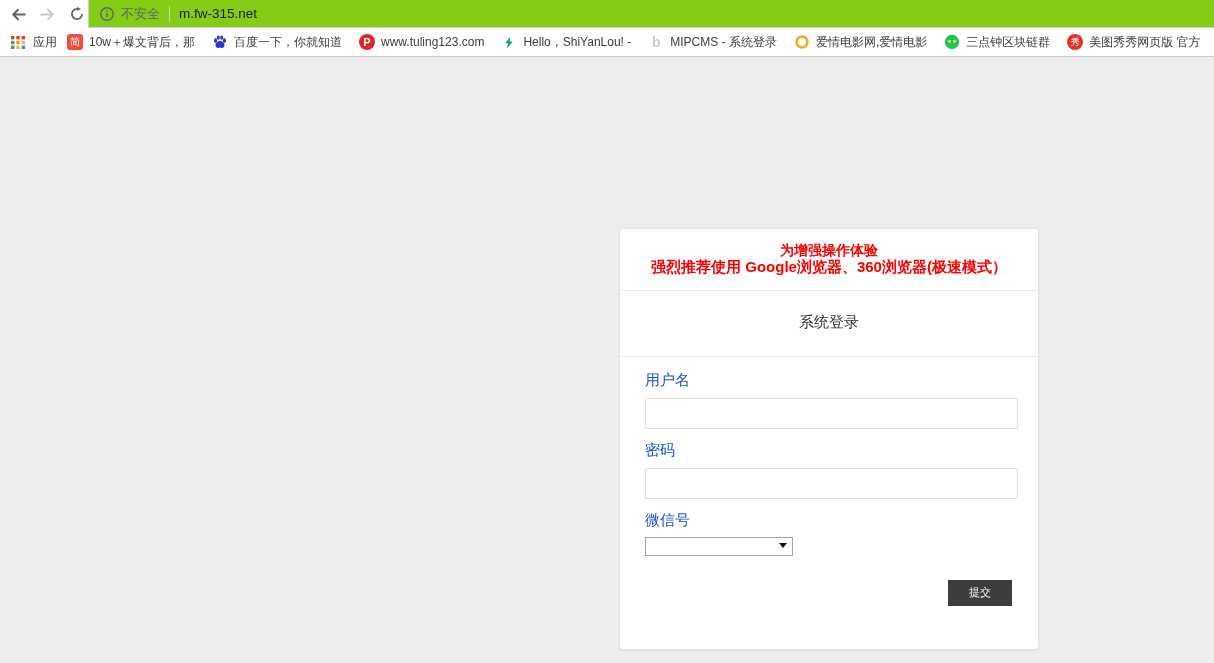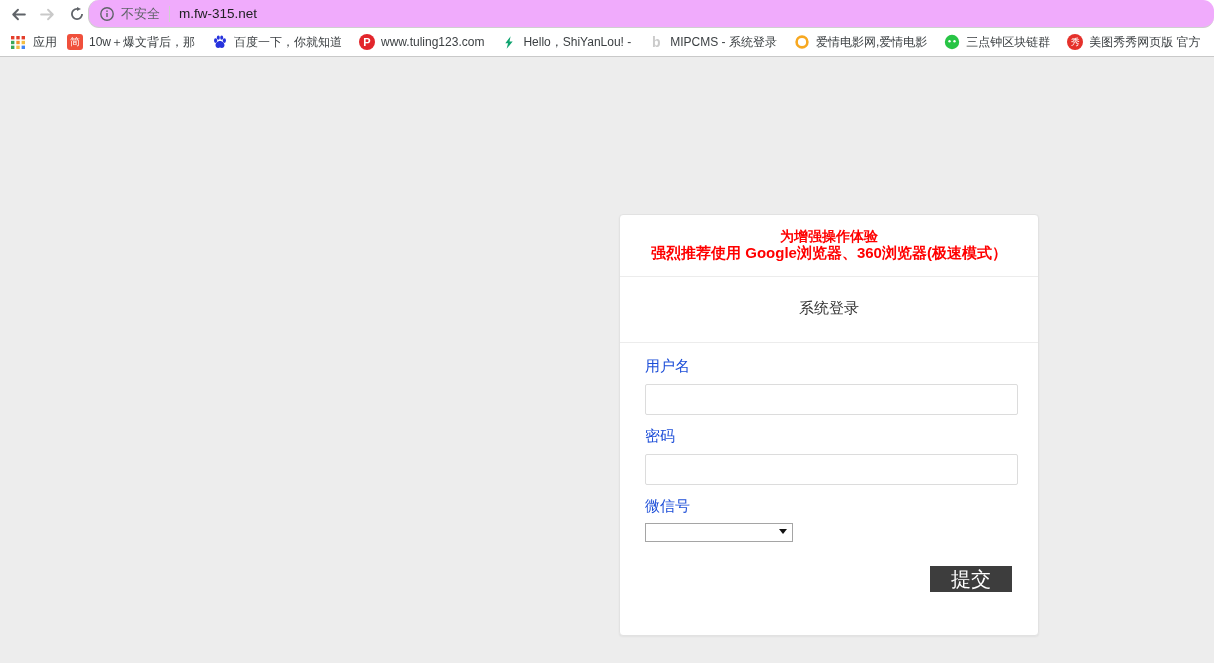--- a/index.html
+++ b/index.html
@@ -3,63 +3,63 @@
 <meta charset="utf-8">
 <style>
   * { margin:0; padding:0; box-sizing:border-box; }
   html,body { width:1214px; height:663px; overflow:hidden; }
   body { font-family:"Liberation Sans","DejaVu Sans",sans-serif; background:#ededed; }
 
   
   .toolbar { height:28px; background:#fff; display:flex; align-items:stretch; }
   .nav-btns { width:88px; display:flex; align-items:center; padding-left:8px; gap:8px; flex:none; }
   .nav-btn { width:22px; height:22px; display:flex; align-items:center; justify-content:center; cursor:pointer; }
-  .omnibox { flex:1; display:flex; align-items:center; background:#f0abfc;
-             border-left:1px solid #cfcfcf; border-bottom:1px solid #cfcfcf; padding-left:10px;border-radius:11px; }
+  .omnibox { flex:1; display:flex; align-items:center; background:#84cc16;
+             border-left:1px solid #cfcfcf; border-bottom:1px solid #cfcfcf; padding-left:10px; }
   .sec-chip { display:flex; align-items:center; gap:6px; cursor:pointer; }
   .sec-text { color:#5f6368; font-size:13px; }
   .omni-sep { width:1px; height:16px; background:#d0d0d0; margin:0 9px; }
   .url-text { color:#202124; font-size:13.5px; }
 
   
   .bookmarks { height:29px; background:#fff; border-bottom:1px solid #c9c9c9;
                display:flex; align-items:center; padding:0 6px 0 10px; gap:10px; overflow:hidden; }
   .apps-item { display:flex; align-items:center; gap:7px; cursor:pointer; flex:none; }
   .apps-label { font-size:12px; color:#3c4043; }
   .bm-item { display:flex; align-items:center; gap:6px; cursor:pointer; flex:none; }
   .bm-label { font-size:12px; color:#3c4043; white-space:nowrap; overflow:hidden; max-width:115px; }
   .bm-ic { width:16px; height:16px; flex:none; display:inline-flex; align-items:center; justify-content:center; }
   .ic-jian-badge { background:#f0503c; color:#fff; border-radius:3px; font-size:10px; line-height:16px; text-align:center; }
   .ic-p-badge { background:#e2252b; color:#fff; border-radius:50%; font-weight:bold; font-size:11px; }
   .ic-letter-b { color:#cbcbcb; font-size:14px; font-weight:bold; }
   .ic-xiu-badge { background:#e5312b; color:#fff; border-radius:50%; font-size:9px; }
 
   
   .content { position:relative; height:606px; background:#ededed; }
-  .panel { position:absolute; left:619px; top:157px; width:420px; height:422px;
+  .panel { position:absolute; left:619px; top:171px; width:420px; height:422px;
            background:#fff; border:1px solid #e2e2e2; border-radius:4px;
            box-shadow:0 1px 2px rgba(0,0,0,0.05); }
   .panel-header { padding:13px 10px 15px; text-align:center; border-bottom:1px solid #ececec; }
   .notice1 { color:#ff0000; font-weight:bold; font-size:14px; line-height:16px; }
   .notice2 { color:#ff0000; font-weight:bold; font-size:15px; line-height:17px; }
   .panel-title-row { padding:23px 10px 24px; text-align:center; border-bottom:1px solid #ececec;font-family:Liberation Mono, monospace; }
   .panel-title { color:#333; font-size:15px; line-height:17px; }
   .panel-form { padding:0 20px 0 25px; }
   .fld-label { display:block; margin-top:14px; font-size:15px; line-height:17px; color:#1d4ed8; }
   .fld-label.mt12 { margin-top:12px; }
   .txt-input { display:block; width:100%; height:31px; margin-top:10px; border:1px solid #dcdcdc;
                border-radius:2px; background:#fff; font-size:13px; padding:0 8px; outline:none; }
   .select-wrap { position:relative; display:inline-block; margin-top:8px; }
   .wechat-select { -webkit-appearance:none; appearance:none; width:148px; height:19px;
                    border:1px solid #a5a5a5; border-radius:0; background:#fff; font-size:12px; padding:0 18px 0 3px; }
   .select-arrow { position:absolute; right:6px; top:7px; width:0; height:0; pointer-events:none;
                   border-left:4px solid transparent; border-right:4px solid transparent; border-top:5px solid #111; }
   .btn-row { margin-top:24px; display:flex; justify-content:flex-end; }
   .submit-btn { margin-right:6px; min-width:57px; height:26px; background:#3d3d3d; color:#fff;
-                border:none; font-size:20px; padding:0 21px; cursor:pointer; font-family:inherit; }
+                border:none; font-size:11px; padding:0 21px; cursor:pointer; font-family:inherit; }
 </style>
 </head>
 <body>
 
 <div class="toolbar">
   <div class="nav-btns">
     <span class="nav-btn">
       <svg width="17" height="17" viewBox="0 0 16 16">
           <path d="M14 8H3M7.5 3.5 3 8l4.5 4.5" stroke="#5f6368" stroke-width="1.8" fill="none" stroke-linecap="round" stroke-linejoin="round"></path>
         </svg>

